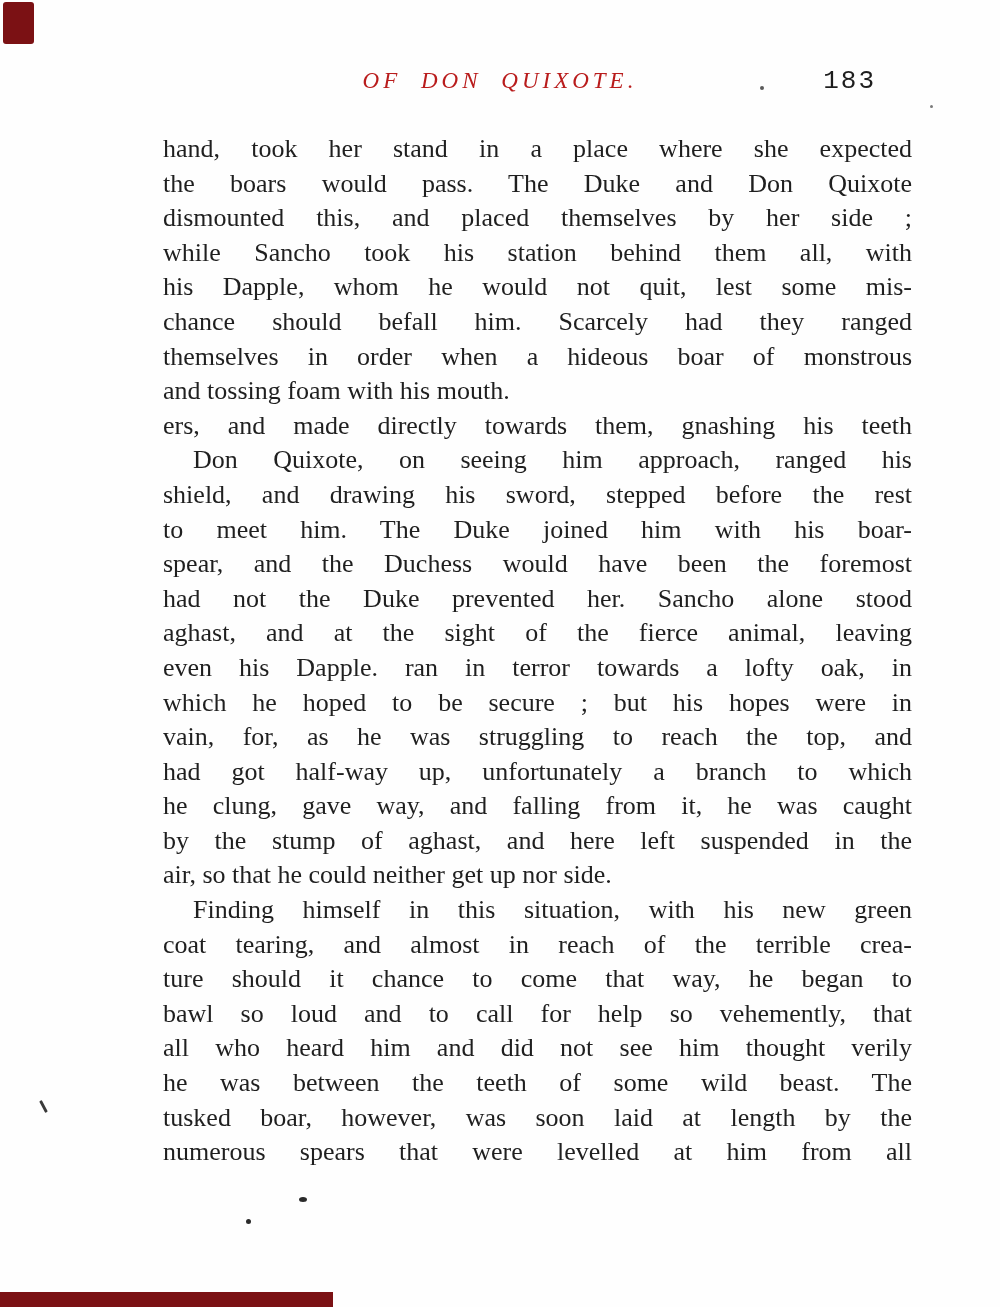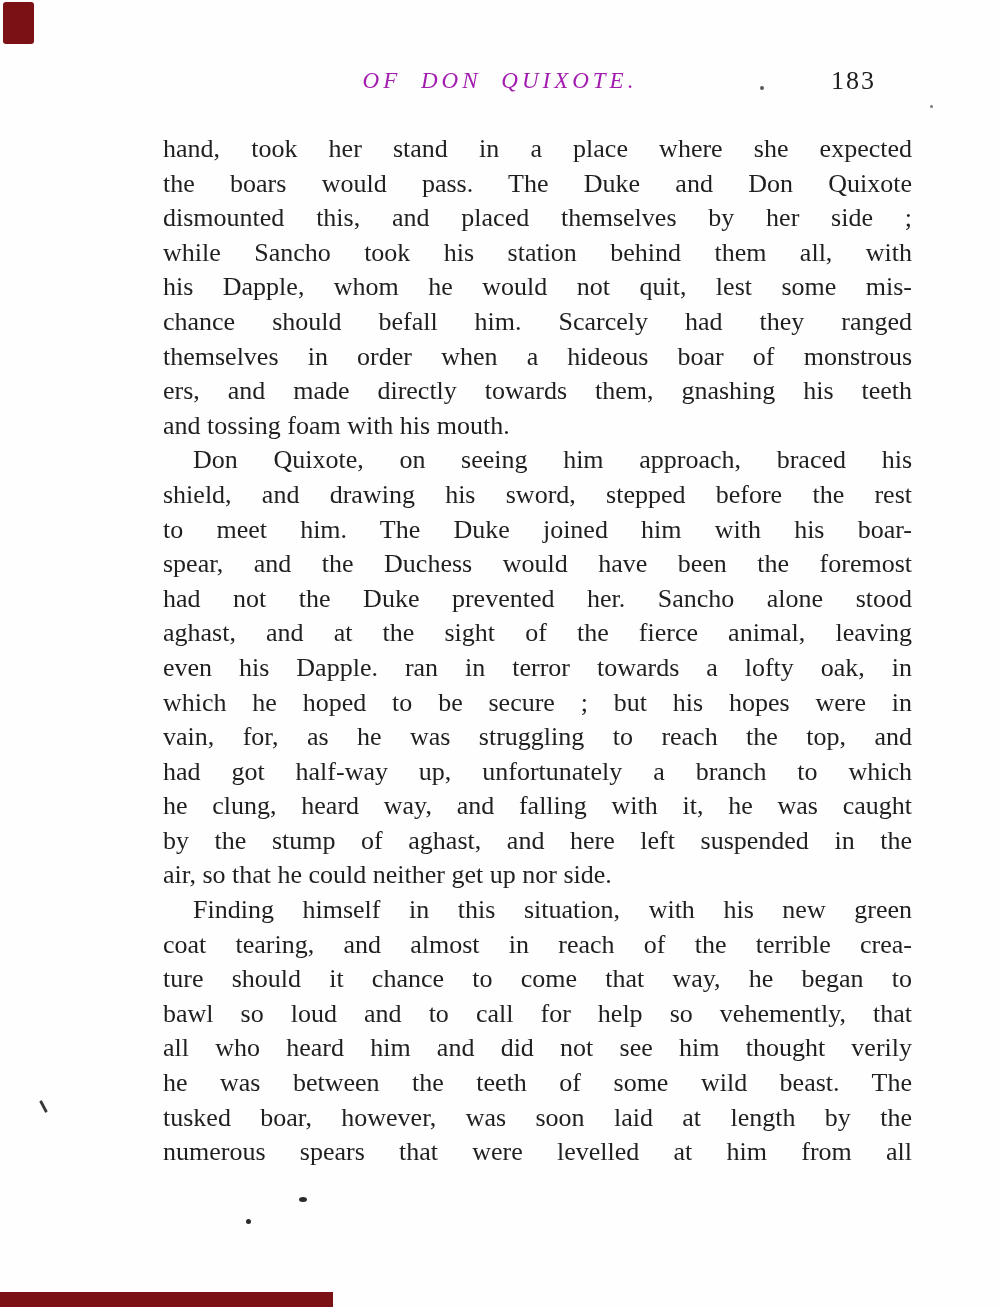--- a/index.html
+++ b/index.html
@@ -17,30 +17,31 @@
     top: 68px; left: 0; right: 0;
     height: 36px;
   }
   .head-title {
     display: block;
     text-align: center;
     font-style: italic;
     font-size: 23px;
     letter-spacing: 4px;
     word-spacing: 10px;
-    color: #a21caf;
+    color: #b91c1c;
   }
   .page-number {
     position: absolute;
     top: -2px;
     right: 124px;
     font-size: 26px;
     letter-spacing: 2px;
     font-style: normal;
     color: #1d1d1d;
+    font-family: Liberation Mono, monospace;
   }
   .text-block {
     position: absolute;
     top: 132px;
     left: 127px;
     width: 749px;
     margin-left: 36px;
   }
   .line {
     height: 34.6px;
@@ -68,33 +69,33 @@
   </div>
 
   <div class="text-block" id="text-block">
       <div class="line">hand, took her stand in a place where she expected</div>
       <div class="line">the boars would pass.  The Duke and Don Quixote</div>
       <div class="line">dismounted this, and placed themselves by her side ;</div>
       <div class="line">while Sancho took his station behind them all, with</div>
       <div class="line">his Dapple, whom he would not quit, lest some mis-</div>
       <div class="line">chance should befall him.  Scarcely had they ranged</div>
       <div class="line">themselves in order when a hideous boar of monstrous</div>
+      <div class="line no-just">and tossing foam with his mouth.</div>
       <div class="line">ers, and made directly towards them, gnashing his teeth</div>
-      <div class="line no-just">and tossing foam with his mouth.</div>
-      <div class="line indent">Don Quixote, on seeing him approach, braced his</div>
+      <div class="line indent">Don Quixote, on seeing him approach, ranged his</div>
       <div class="line">shield, and drawing his sword, stepped before the rest</div>
       <div class="line">to meet him.  The Duke joined him with his boar-</div>
       <div class="line">spear, and the Duchess would have been the foremost</div>
       <div class="line">had not the Duke prevented her.  Sancho alone stood</div>
       <div class="line">aghast, and at the sight of the fierce animal, leaving</div>
       <div class="line">even his Dapple. ran in terror towards a lofty oak, in</div>
       <div class="line">which he hoped to be secure ; but his hopes were in</div>
       <div class="line">vain, for, as he was struggling to reach the top, and</div>
       <div class="line">had got half-way up, unfortunately a branch to which</div>
-      <div class="line">he clung, heard way, and falling with it, he was caught</div>
+      <div class="line">he clung, gave way, and falling from it, he was caught</div>
       <div class="line">by the stump of aghast, and here left suspended in the</div>
       <div class="line no-just">air, so that he could neither get up nor side.</div>
       <div class="line indent">Finding himself in this situation, with his new green</div>
       <div class="line">coat tearing, and almost in reach of the terrible crea-</div>
       <div class="line">ture should it chance to come that way, he began to</div>
       <div class="line">bawl so loud and to call for help so vehemently, that</div>
       <div class="line">all who heard him and did not see him thought verily</div>
       <div class="line">he was between the teeth of some wild beast.  The</div>
       <div class="line">tusked boar, however, was soon laid at length by the</div>
       <div class="line">numerous spears that were levelled at him from all</div>

